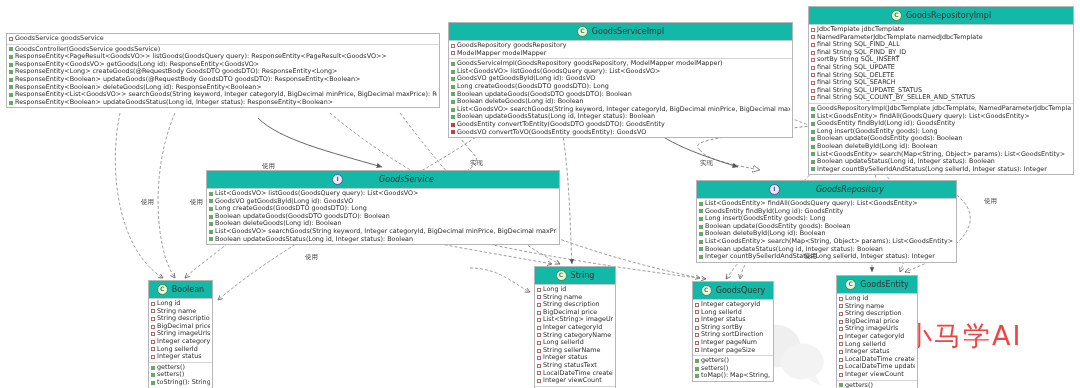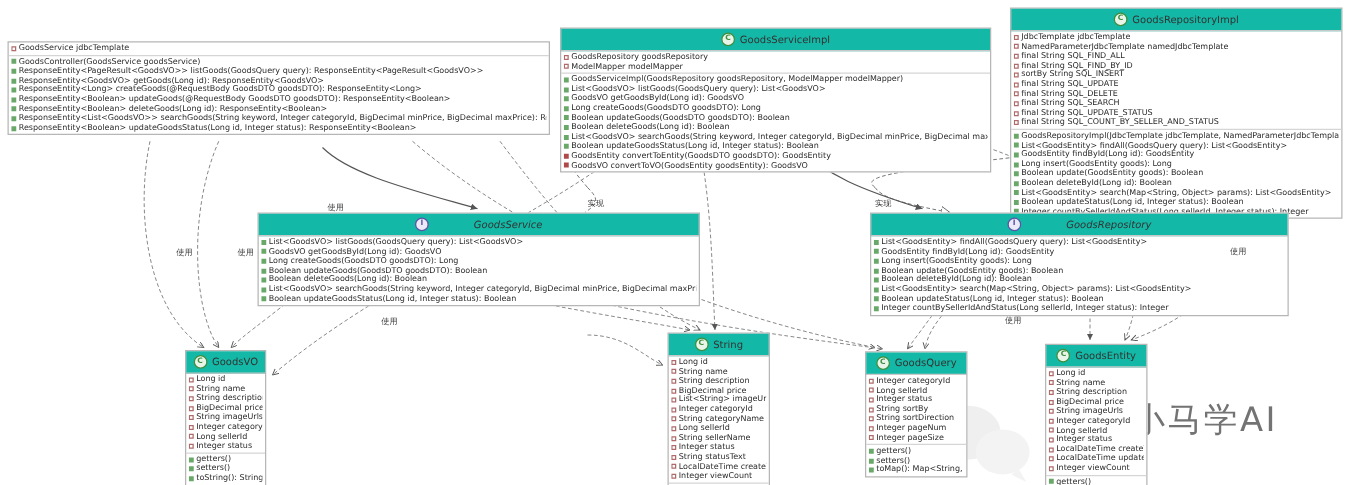--- a/index.html
+++ b/index.html
@@ -22,21 +22,21 @@
   }
   svg#edges {
     position: absolute;
     left: 0; top: 0;
     width: 1080px;
     height: 388px;
     pointer-events: none;
   }
   .watermark {
     position: absolute;
-    color: #737373;
+    color: #ef4444;
     font-size: 26px;
     letter-spacing: 2px;
     user-select: none;
     white-space: nowrap;
   }
   .wm-logo {
     position: absolute;
     width: 86px;
     height: 70px;
     opacity: .28;
@@ -175,21 +175,21 @@
     <path d="M20,52 L14,66 L30,58 z" fill="#c9c9c9"></path>
     <ellipse cx="70" cy="50" rx="25" ry="21" fill="#d6d6d6"></ellipse>
     <path d="M85,66 L92,78 L78,71 z" fill="#d6d6d6"></path>
   </svg>
 
   <div id="boxes">
       <div class="umlbox" style="left: 6px; top: 33px; width: 434px;">
         <div class="uml-section">
           <div class="uml-row">
             <span class="mk field-prv"></span>
-            <span>GoodsService jdbcTemplate</span>
+            <span>GoodsService goodsService</span>
           </div>
         </div>
         <div class="uml-section">
           <div class="uml-row">
             <span class="mk meth-pub"></span>
             <span>GoodsController(GoodsService goodsService)</span>
           </div>
           <div class="uml-row">
             <span class="mk meth-pub"></span>
             <span>ResponseEntity&lt;PageResult&lt;GoodsVO&gt;&gt; listGoods(GoodsQuery query): ResponseEntity&lt;PageResult&lt;GoodsVO&gt;&gt;</span>
@@ -393,21 +393,21 @@
           <div class="uml-row">
             <span class="mk meth-iface"></span>
             <span>List&lt;GoodsVO&gt; searchGoods(String keyword, Integer categoryId, BigDecimal minPrice, BigDecimal maxPrice): List&lt;GoodsVO&gt;</span>
           </div>
           <div class="uml-row">
             <span class="mk meth-iface"></span>
             <span>Boolean updateGoodsStatus(Long id, Integer status): Boolean</span>
           </div>
         </div>
       </div>
-      <div class="umlbox" style="left: 696px; top: 170px; width: 335px;">
+      <div class="umlbox" style="left: 696px; top: 180px; width: 261px;">
         <div class="uml-title interface">
           <span class="badge iface">I</span>
           <span class="tname">GoodsRepository</span>
         </div>
         <div class="uml-section">
           <div class="uml-row">
             <span class="mk meth-iface"></span>
             <span>List&lt;GoodsEntity&gt; findAll(GoodsQuery query): List&lt;GoodsEntity&gt;</span>
           </div>
           <div class="uml-row">
@@ -436,21 +436,21 @@
           </div>
           <div class="uml-row">
             <span class="mk meth-iface"></span>
             <span>Integer countBySellerIdAndStatus(Long sellerId, Integer status): Integer</span>
           </div>
         </div>
       </div>
       <div class="umlbox" style="left: 148px; top: 280px; width: 65px;">
         <div class="uml-title">
           <span class="badge">C</span>
-          <span class="tname">GoodsVO</span>
+          <span class="tname">Boolean</span>
         </div>
         <div class="uml-section">
           <div class="uml-row">
             <span class="mk field-prv"></span>
             <span>Long id</span>
           </div>
           <div class="uml-row">
             <span class="mk field-prv"></span>
             <span>String name</span>
           </div>

